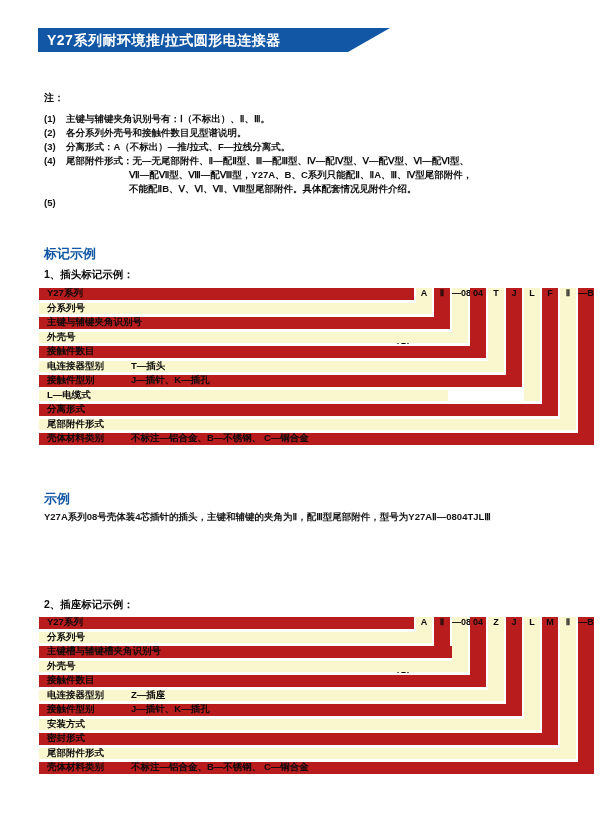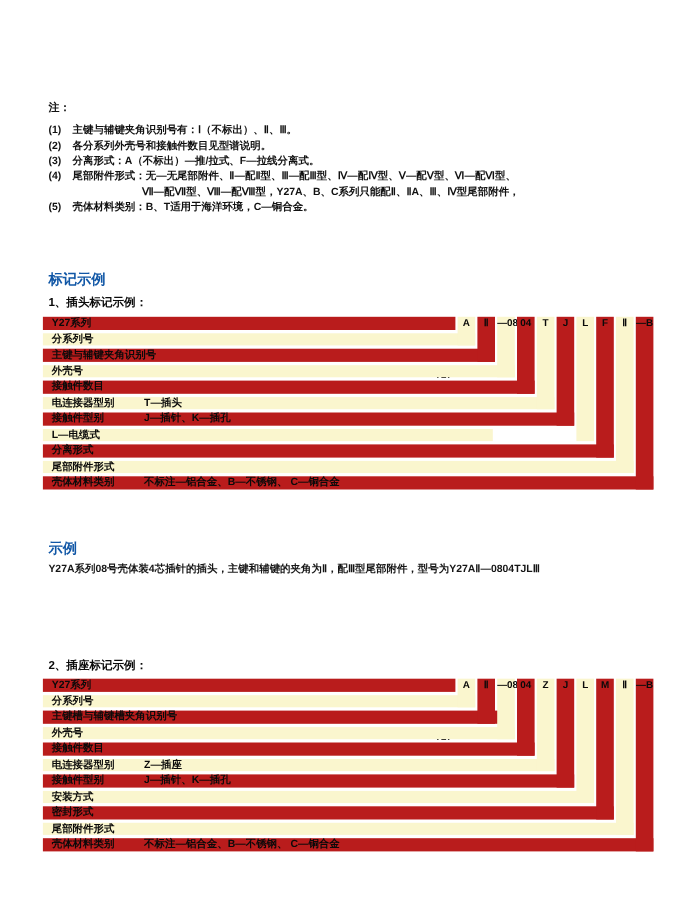--- a/index.html
+++ b/index.html
@@ -48,20 +48,23 @@
   .strip .code{
     position:absolute;top:0;left:0;width:100%;text-align:center;
     font-size:9px;font-weight:bold;color:#0a0a0a;line-height:11.5px;white-space:nowrap;
   }
 </style>
 </head>
 <body>
 
 <div class="page">
 
+  <div class="banner">
+    <span class="btxt">Y27系列耐环境推/拉式圆形电连接器</span>
+  </div>
 
   <div class="notes">
     <div class="notes-title">注：</div>
     <div id="notes-lines">
         <div class="note-line">
           <span class="marker">(1)</span>
           <span class="ntext">主键与辅键夹角识别号有：Ⅰ（不标出）、Ⅱ、Ⅲ。</span>
         </div>
         <div class="note-line">
           <span class="marker">(2)</span>
@@ -72,23 +75,26 @@
           <span class="ntext">分离形式：A（不标出）—推/拉式、F—拉线分离式。</span>
         </div>
         <div class="note-line">
           <span class="marker">(4)</span>
           <span class="ntext">尾部附件形式：无—无尾部附件、Ⅱ—配Ⅱ型、Ⅲ—配Ⅲ型、Ⅳ—配Ⅳ型、Ⅴ—配Ⅴ型、Ⅵ—配Ⅵ型、</span>
         </div>
         <div class="note-line cont">
           <span class="marker"></span>
           <span class="ntext">Ⅶ—配Ⅶ型、Ⅷ—配Ⅷ型，Y27A、B、C系列只能配Ⅱ、ⅡA、Ⅲ、Ⅳ型尾部附件，</span>
         </div>
+        <div class="note-line cont">
+          <span class="marker"></span>
+          <span class="ntext">不能配ⅡB、Ⅴ、Ⅵ、Ⅶ、Ⅷ型尾部附件。具体配套情况见附件介绍。</span>
+        </div>
         <div class="note-line">
           <span class="marker">(5)</span>
-          <span class="ntext">壳体材料类别：B、T适用于海洋环境，C—铜合金。</span>
         </div>
       </div>
   </div>
 
   <div class="sec-title" id="sec1">标记示例</div>
 
   <div class="caption" id="cap1">1、插头标记示例：</div>
   <div class="stair" id="stair1">
       <div class="srow blue" style="top: 0px; width: 375px;">
         <span class="lbl">Y27系列</span>

